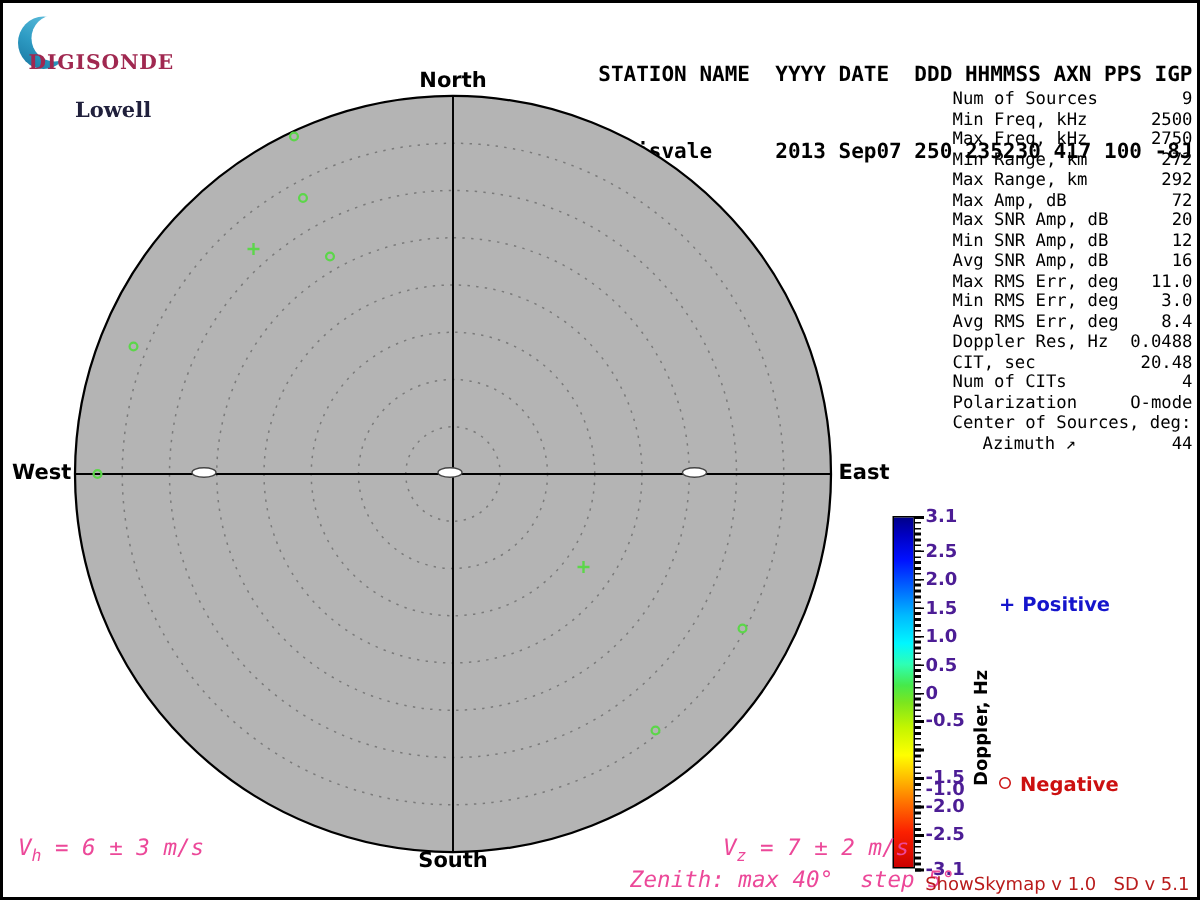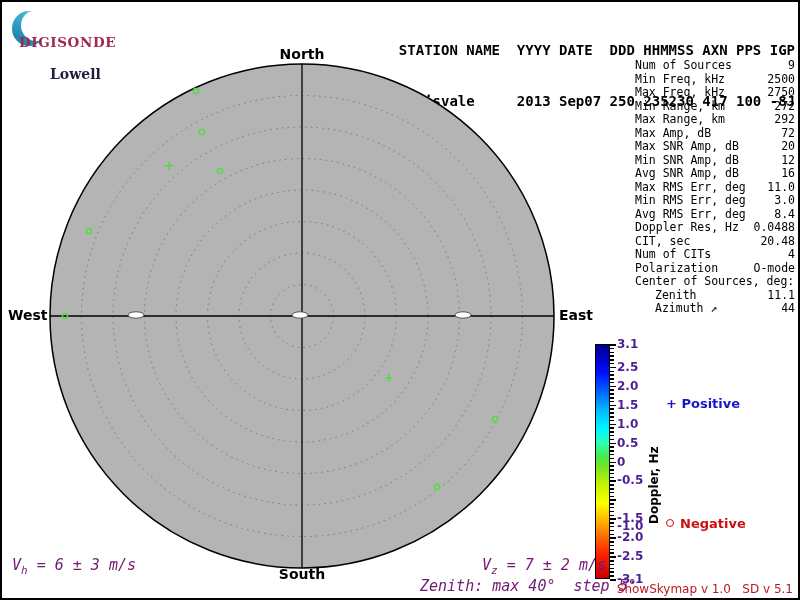--- a/index.html
+++ b/index.html
@@ -34,21 +34,21 @@
   .cblabel{position:absolute;font:bold 12px "DejaVu Sans",sans-serif;white-space:pre;color:#4c1d95;}
   #doppler-label{position:absolute;left:645px;top:522px;transform:rotate(-90deg);
                  transform-origin:0 0;font:bold 12px "DejaVu Sans",sans-serif;white-space:nowrap;}
   
   .legend{position:absolute;font:bold 13px "DejaVu Sans",sans-serif;white-space:pre;}
   #legend-positive{left:664px;top:394px;}
   #legend-negative{left:664px;top:514px;}
   .ring{display:inline-block;width:6px;height:6px;border:1.8px solid currentColor;border-radius:50%;
         margin-right:6px;vertical-align:1px;}
   
-  .foot{position:absolute;font:italic 15px "DejaVu Sans Mono",monospace;white-space:pre;color:#701a75;}
+  .foot{position:absolute;font:italic 15px "DejaVu Sans Mono",monospace;white-space:pre;color:#ec4899;}
   #vh{left:10px;top:554px;}
   #coords{left:10px;top:575px;}
   #vz{left:480px;top:554px;}
   #zenith-note{left:418px;top:575px;}
   #version{position:absolute;right:5px;top:580px;font:12px "DejaVu Sans",sans-serif;white-space:pre;color:#b91c1c;text-align:right;}
   sub{font-size:11px;}
 </style>
 </head>
 <body>
 
@@ -147,24 +147,20 @@
         <div class="srow">
           <span>Polarization</span>
           <span>O-mode</span>
         </div>
       </div>
     <div class="srow">
       <span>Center of Sources, deg:</span>
     </div>
     <div>
 
-        <div class="srow indent">
-          <span>Zenith</span>
-          <span>11.1</span>
-        </div>
 
         <div class="srow indent">
           <span>Azimuth ↗</span>
           <span>44</span>
         </div>
       </div>
   </div>
 
   <svg id="plot" width="800" height="600" viewBox="0 0 800 600">
       <circle cx="300" cy="314" r="252" fill="#b4b4b4" stroke="#000" stroke-width="1.5"></circle>

